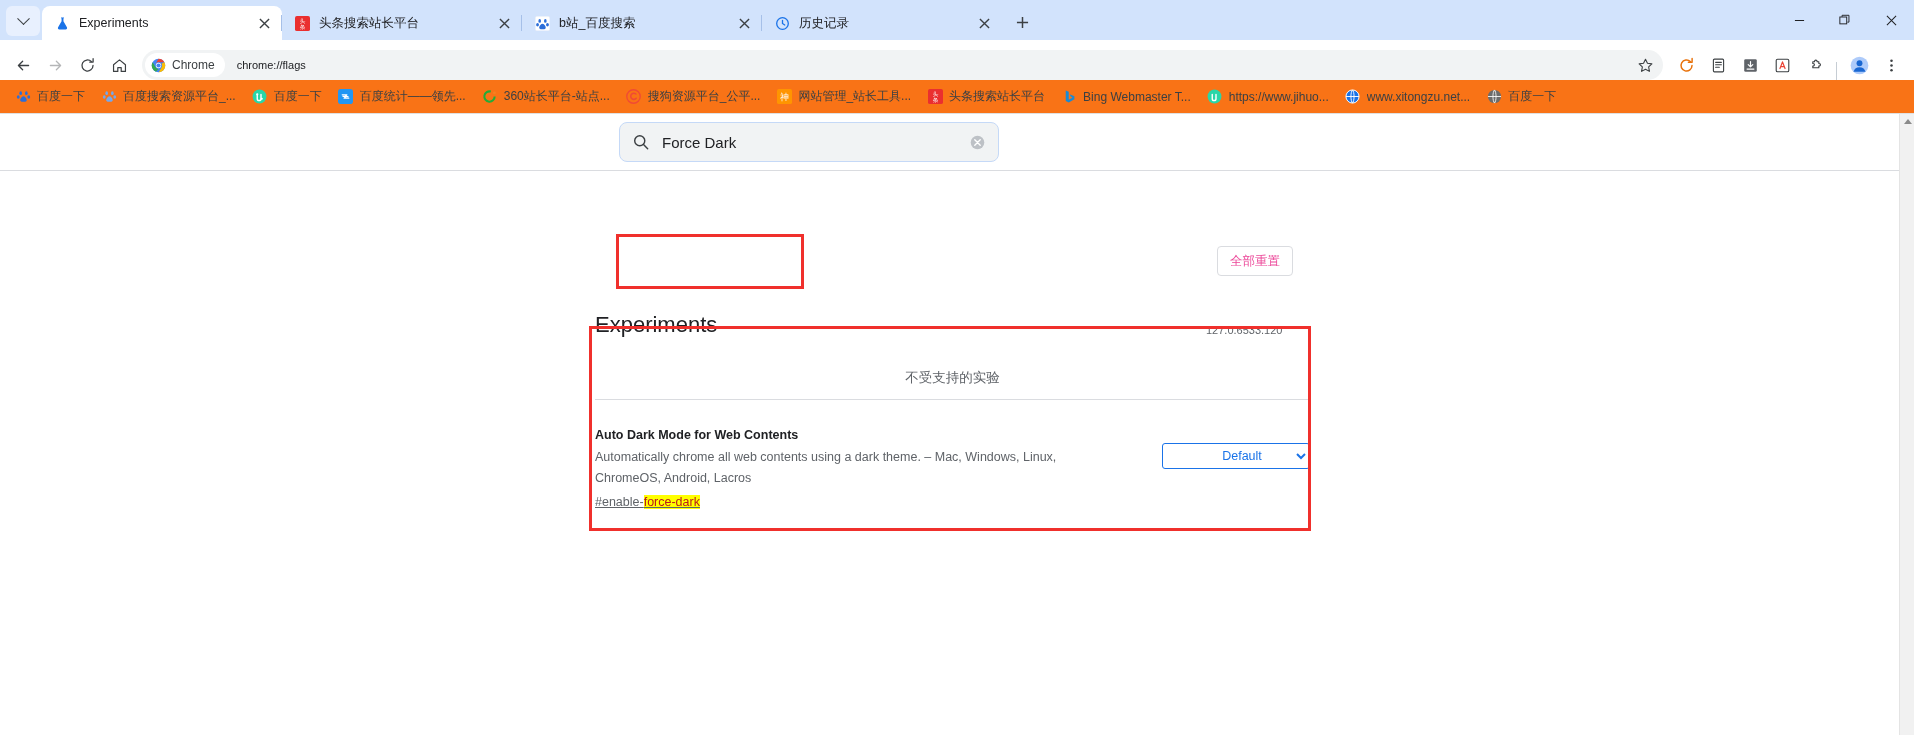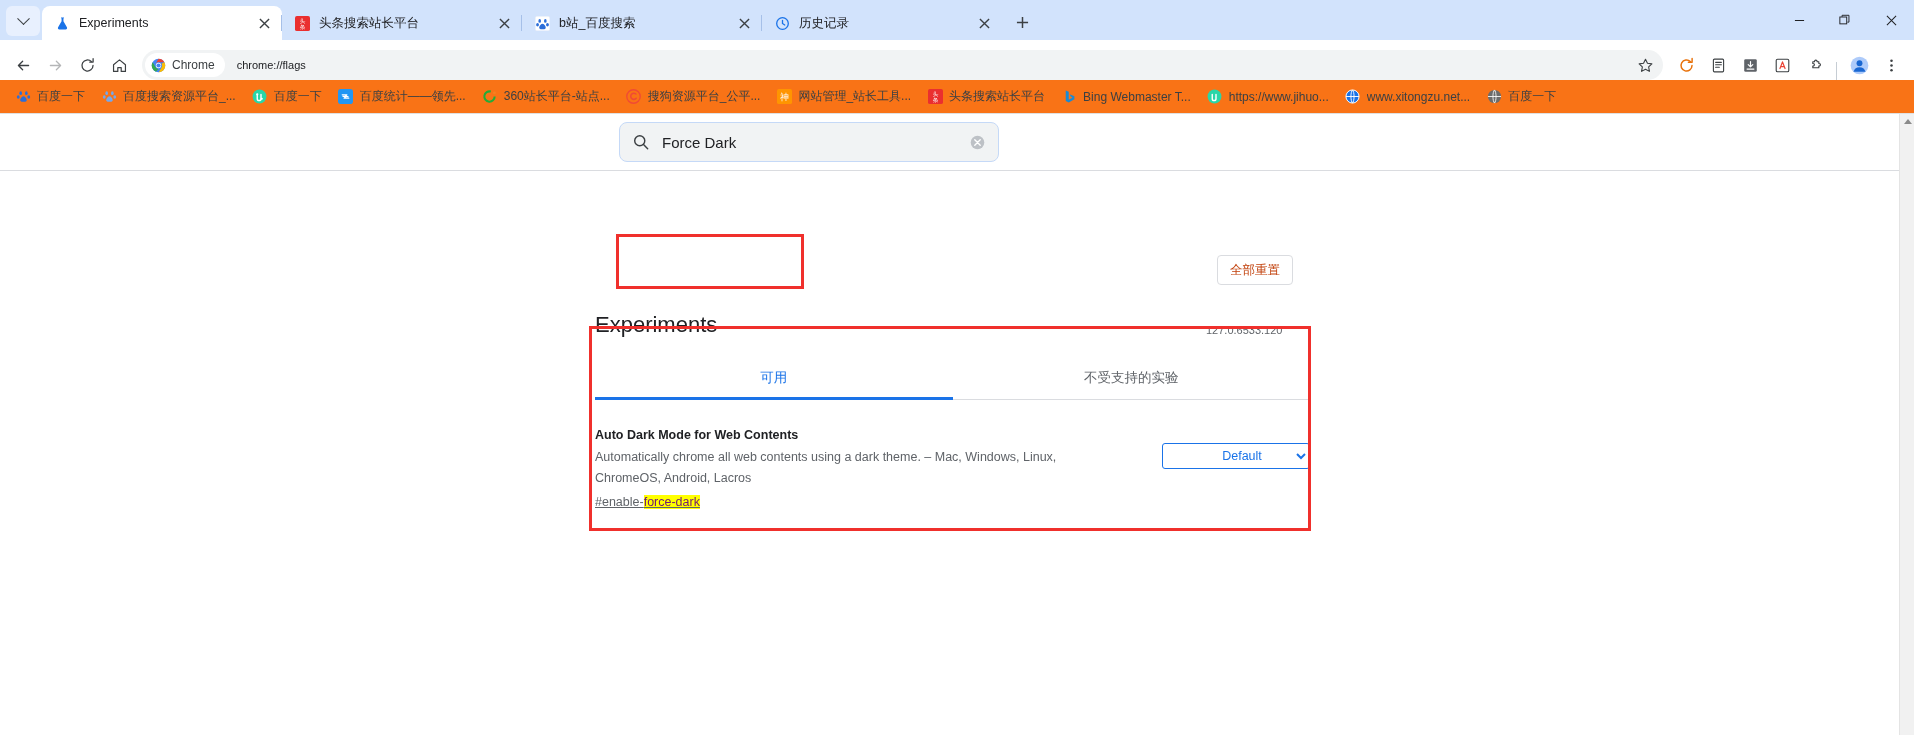--- a/index.html
+++ b/index.html
@@ -110,22 +110,22 @@
   .searchwrap .sicon { flex: 0 0 22px; display: flex; align-items: center; justify-content: center; }
   .searchwrap input {
     flex: 1 1 auto; border: none; outline: none; background: transparent;
     font-size: 15px; color: #202124; font-family: "Liberation Sans", sans-serif;
     padding-left: 10px; caret-color: #202124; min-width: 0;
   }
   .searchwrap .clearbtn { flex: 0 0 22px; display: flex; align-items: center; justify-content: center; cursor: pointer; }
   .resetbtn {
     position: absolute; left: 1217px; top: 132px; width: 76px; height: 30px;
     border: 1px solid #dadce0; border-radius: 4px; background: #fff;
-    color: #c2410c; font-size: 12.5px; font-family: "Liberation Sans", sans-serif;
-    cursor: pointer; display: flex; align-items: center; justify-content: center; margin-top: 9px;
+    color: #ec4899; font-size: 12.5px; font-family: "Liberation Sans", sans-serif;
+    cursor: pointer; display: flex; align-items: center; justify-content: center;
   }
 
   .content { position: absolute; left: 0; top: 57px; width: 1899px; }
   .heading {
     position: absolute; left: 595px; top: 141px; font-size: 22px; color: #202124; font-weight: 400;
   }
   .version {
     position: absolute; left: 1206px; top: 153px; font-size: 11px; color: #5f6368;
   }
   .tabsrow {
@@ -140,21 +140,21 @@
   .ftab.sel::after {
     content: ""; position: absolute; left: 0; right: 0; bottom: -1px; height: 3px; background: #1a73e8;
   }
   .expwrap { position: absolute; left: 595px; top: 240px; width: 715px; }
   .exp { display: flex; align-items: flex-start; padding-top: 14px; }
   .exp .txt { flex: 1 1 auto; padding-right: 20px; }
   .exp .name { font-size: 12.5px; font-weight: bold; color: #202124; line-height: 20px; }
   .exp .desc { font-size: 12.5px; color: #5f6368; line-height: 21px; margin-top: 2px; max-width: 475px; }
   .exp .perm { font-size: 12.5px; color: #5f6368; margin-top: 6px; text-decoration: underline;
                display: inline-block; cursor: pointer; }
-  .exp .perm .hl { background: #ffff00; color: #701a75; }
+  .exp .perm .hl { background: #ffff00; color: #b91c1c; }
   .exp .ctrl { flex: 0 0 148px; padding-top: 18px; }
   .exp select {
     width: 148px; height: 26px; border: 1px solid #1a73e8; border-radius: 3px;
     color: #1a73e8; font-size: 12.5px; background: #fff; text-align: left;
     font-family: "Liberation Sans", sans-serif; text-align-last: center; cursor: pointer;
     outline: none;
     padding-left: 24px;
   }
 
   
@@ -518,21 +518,20 @@
     </span>
   </div>
 
   <button class="resetbtn">全部重置</button>
 
   <div class="content">
     <h1 class="heading">Experiments</h1>
     <div class="version">127.0.6533.120</div>
 
     <div class="tabsrow">
-      <div class="ftab sel">可用</div>
       <div class="ftab">不受支持的实验</div>
     </div>
 
     <div class="expwrap">
       <div class="exp">
         <div class="txt">
           <div class="name">Auto Dark Mode for Web Contents</div>
           <div class="desc">Automatically chrome all web contents using a dark theme. – Mac, Windows, Linux, ChromeOS, Android, Lacros</div>
           <a class="perm"><span>#enable-</span><span class="hl">force-dark</span></a>
         </div>

